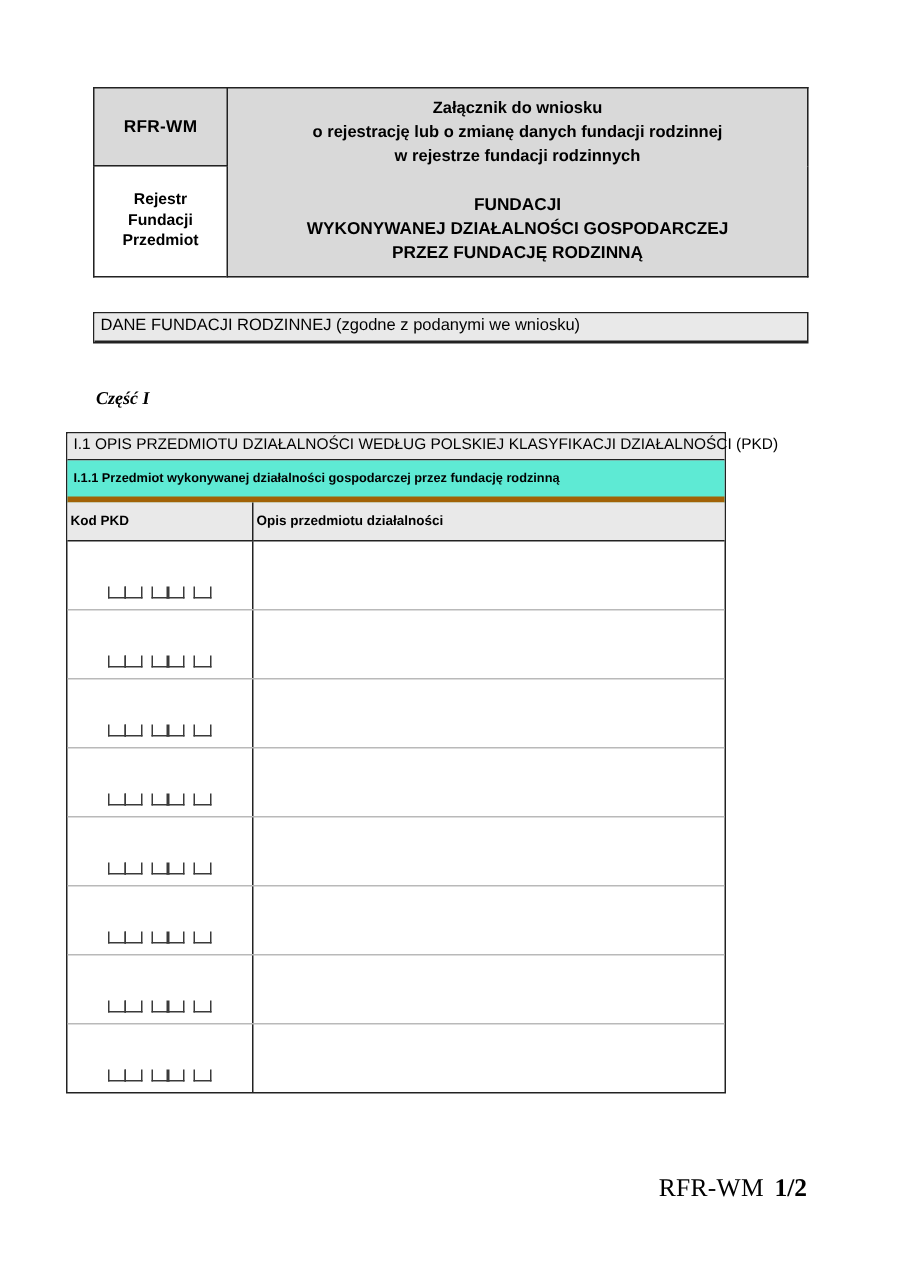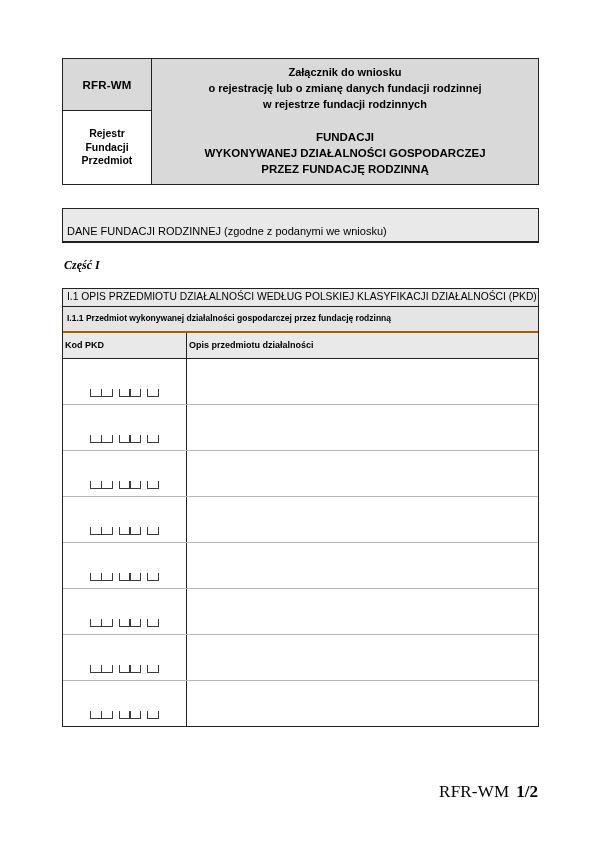--- a/index.html
+++ b/index.html
@@ -81,21 +81,21 @@
     top: 208px;
     width: 477px;
     border: 1.2px solid #222;
     background: #ffffff;
     box-sizing: border-box;
   }
   .dane-bar {
     background: #e9e9e9;
     border-bottom: 1px solid #222;
     font-size: 11px;
-    padding: 16px 4px 3px 4px;
+    padding: 2px 4px 3px 4px;
     line-height: 1.2;
   }
   .dane-body {
     display: flex;
     height: 41px;
     background: #ffffff;
   }
   .dane-spacer {
     width: 16px;
     background: #e2e2e2;
@@ -118,38 +118,38 @@
     top: 258px;
     font-family: "Liberation Serif", serif;
     font-size: 12px;
     font-weight: bold;
     font-style: italic;
   }
 
   
   .main-block {
     position: absolute;
-    left: 62px;
+    left: 44px;
     top: 288px;
-    width: 477px;
+    width: 440px;
     border: 1.2px solid #222;
     box-sizing: border-box;
     background: #ffffff;
   }
   .sec-bar {
     background: #e9e9e9;
     border-bottom: 1px solid #222;
     font-size: 10.3px;
     padding: 2px 4px 3px 4px;
     line-height: 1.2;
     white-space: nowrap;
   }
   .subsec-bar {
-    background: #e5e5e5;
-    border-bottom: 2px solid #a16207;
+    background: #5eead4;
+    border-bottom: 4px solid #a16207;
     font-size: 8.5px;
     font-weight: bold;
     padding: 6px 4px 7px 4px;
     line-height: 1.2;
   }
 
   
   .pkd-table {
     width: 100%;
     border-collapse: collapse;

